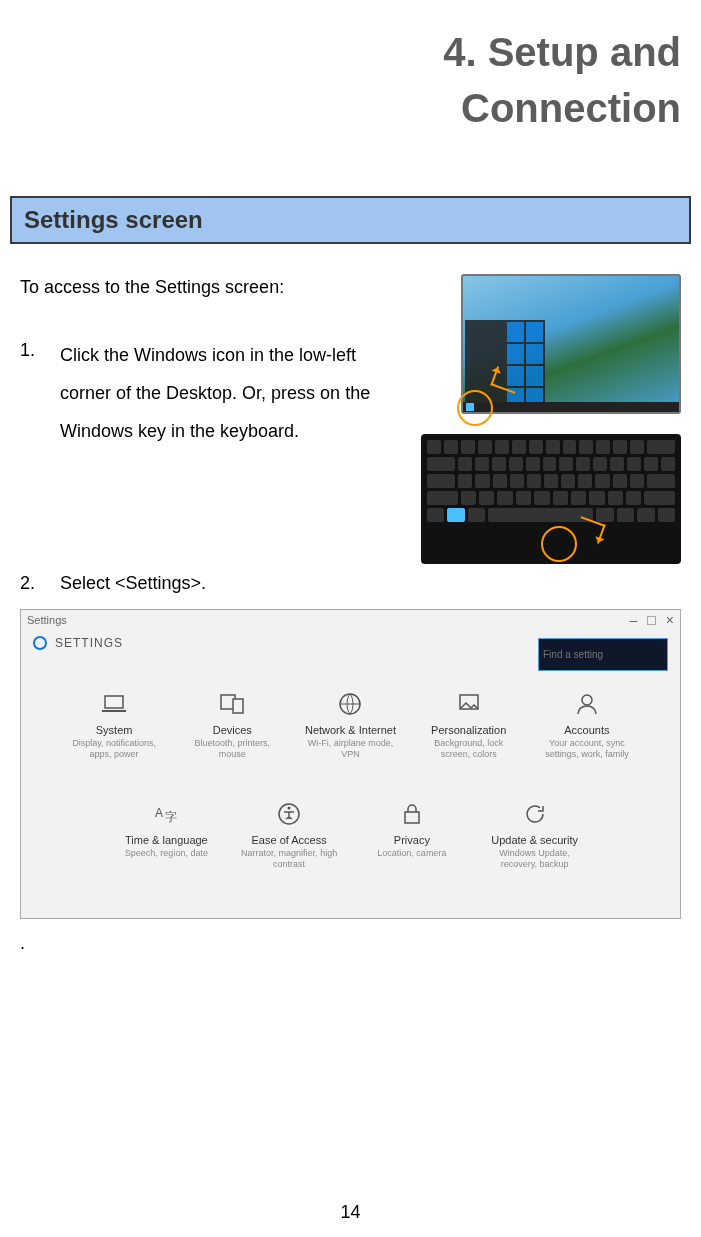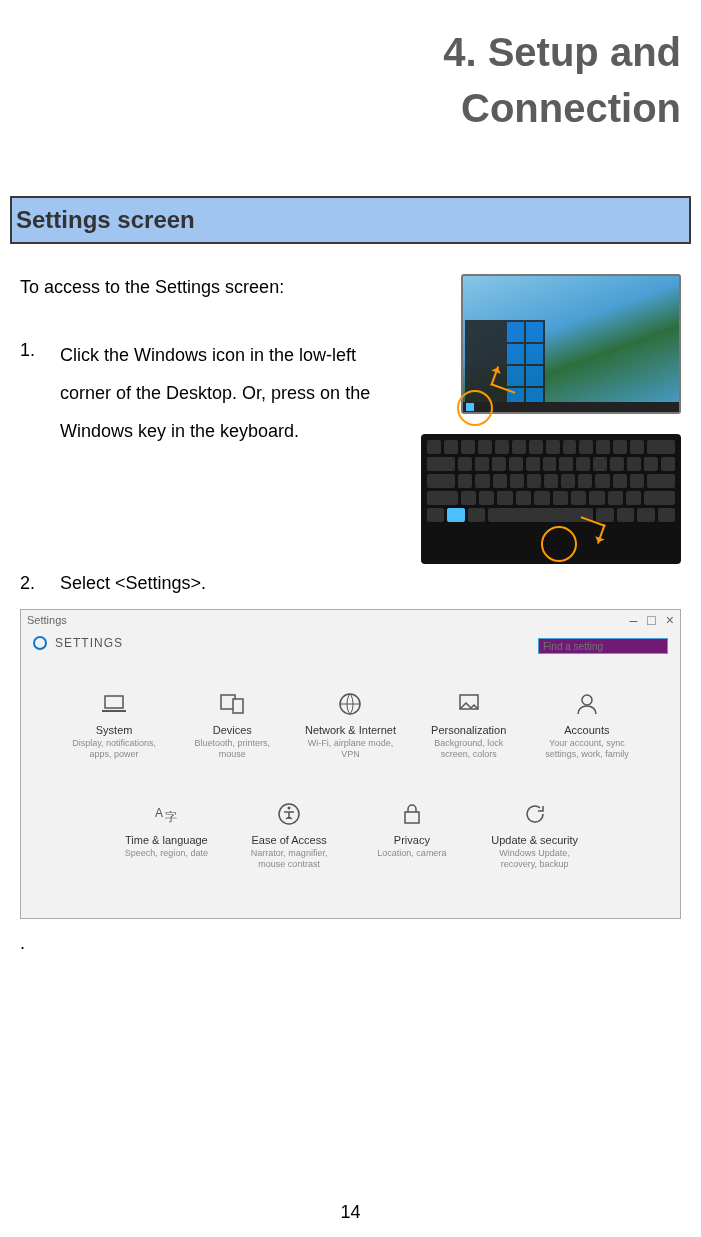--- a/index.html
+++ b/index.html
@@ -16,21 +16,21 @@
     font-size: 40px;
     font-weight: bold;
     color: #5c5c5c;
     padding: 24px 20px 0 0;
     line-height: 1.4;
   }
   .section-header {
     margin: 60px 10px 0 10px;
     background: #a0c5f0;
     border: 2px solid #3a3a3a;
-    padding: 8px 4px;
+    padding: 8px 12px;
     font-size: 24px;
     font-weight: bold;
     color: #333;
   }
   .content {
     padding: 30px 20px 0 20px;
     font-size: 18px;
     line-height: 1.5;
   }
   .intro-row {
@@ -114,22 +114,22 @@
     display:flex; justify-content:space-between; align-items:center;
     padding:2px 6px; font-size:11px; color:#666;
   }
   .win-ctrl { display:flex; gap:10px; font-size:14px; color:#666;}
   .win-header {
     display:flex; align-items:center; gap:8px; padding:6px 12px;
   }
   .gear { width:14px; height:14px; border:2px solid #0a78d4; border-radius:50%; position:relative;}
   .settings-label { font-size:12px; letter-spacing:1px; color:#555;}
   .search {
-    position:absolute; top:28px; right:12px; width:130px; height:16px;
-    border:1px solid #4aa0dd; background:#701a75; font-size:10px; padding:2px 4px; color:#4aa0dd;
+    position:absolute; top:28px; right:12px; width:130px; height:33px;
+    border:1px solid #4aa0dd; background:#0f172a; font-size:10px; padding:2px 4px; color:#4aa0dd;
   }
   .tiles-grid {
     position:absolute; top:70px; left:0; right:0;
     padding: 10px 40px;
     display:grid; grid-template-columns: repeat(5, 1fr);
     gap: 12px 12px;
     justify-items:center;
   }
   .tile { text-align:center; width:100px; }
   .tile .ticon { width:28px; height:28px; margin:0 auto 6px; color:#555; display:flex; align-items:center; justify-content:center;}
@@ -346,21 +346,21 @@
     </div>
     <div class="tile">
       <div class="ticon">
           <svg width="24" height="24" viewBox="0 0 24 24">
             <circle cx="12" cy="12" r="10" fill="none" stroke="#555" stroke-width="1.5"></circle>
             <path d="M7 10h10M12 10v7M9 17l3-2 3 2" fill="none" stroke="#555" stroke-width="1.5"></path>
             <circle cx="12" cy="6" r="1.5" fill="#555"></circle>
           </svg>
         </div>
       <div class="tname">Ease of Access</div>
-      <div class="tdesc">Narrator, magnifier, mouse contrast</div>
+      <div class="tdesc">Narrator, magnifier, high contrast</div>
     </div>
     <div class="tile">
       <div class="ticon">
           <svg width="22" height="24" viewBox="0 0 22 24">
             <rect x="4" y="10" width="14" height="11" fill="none" stroke="#555" stroke-width="1.5"></rect>
             <path d="M7 10V7a4 4 0 018 0v3" fill="none" stroke="#555" stroke-width="1.5"></path>
           </svg>
         </div>
       <div class="tname">Privacy</div>
       <div class="tdesc">Location, camera</div>

